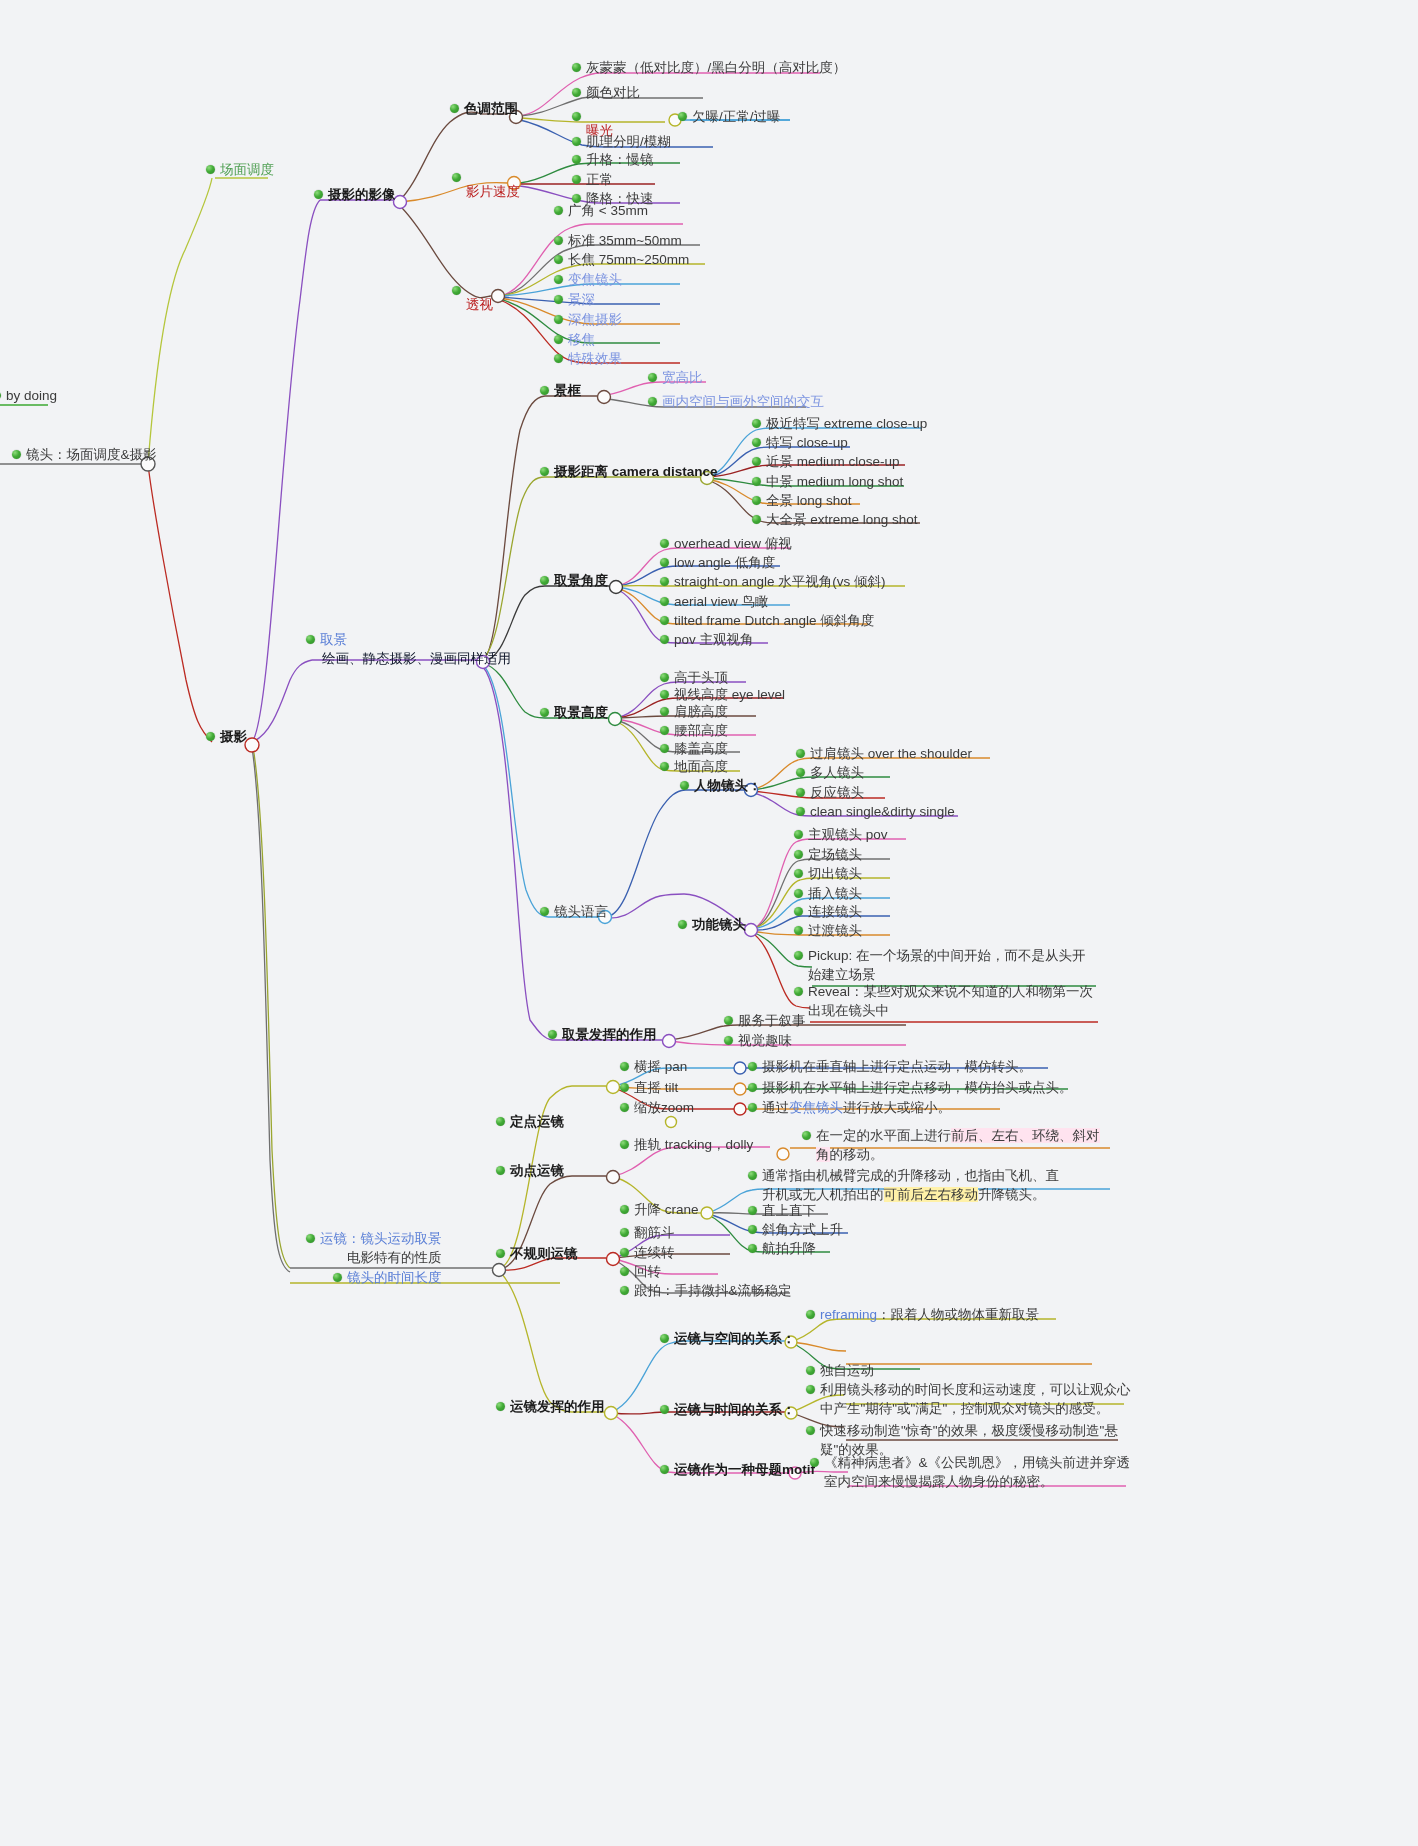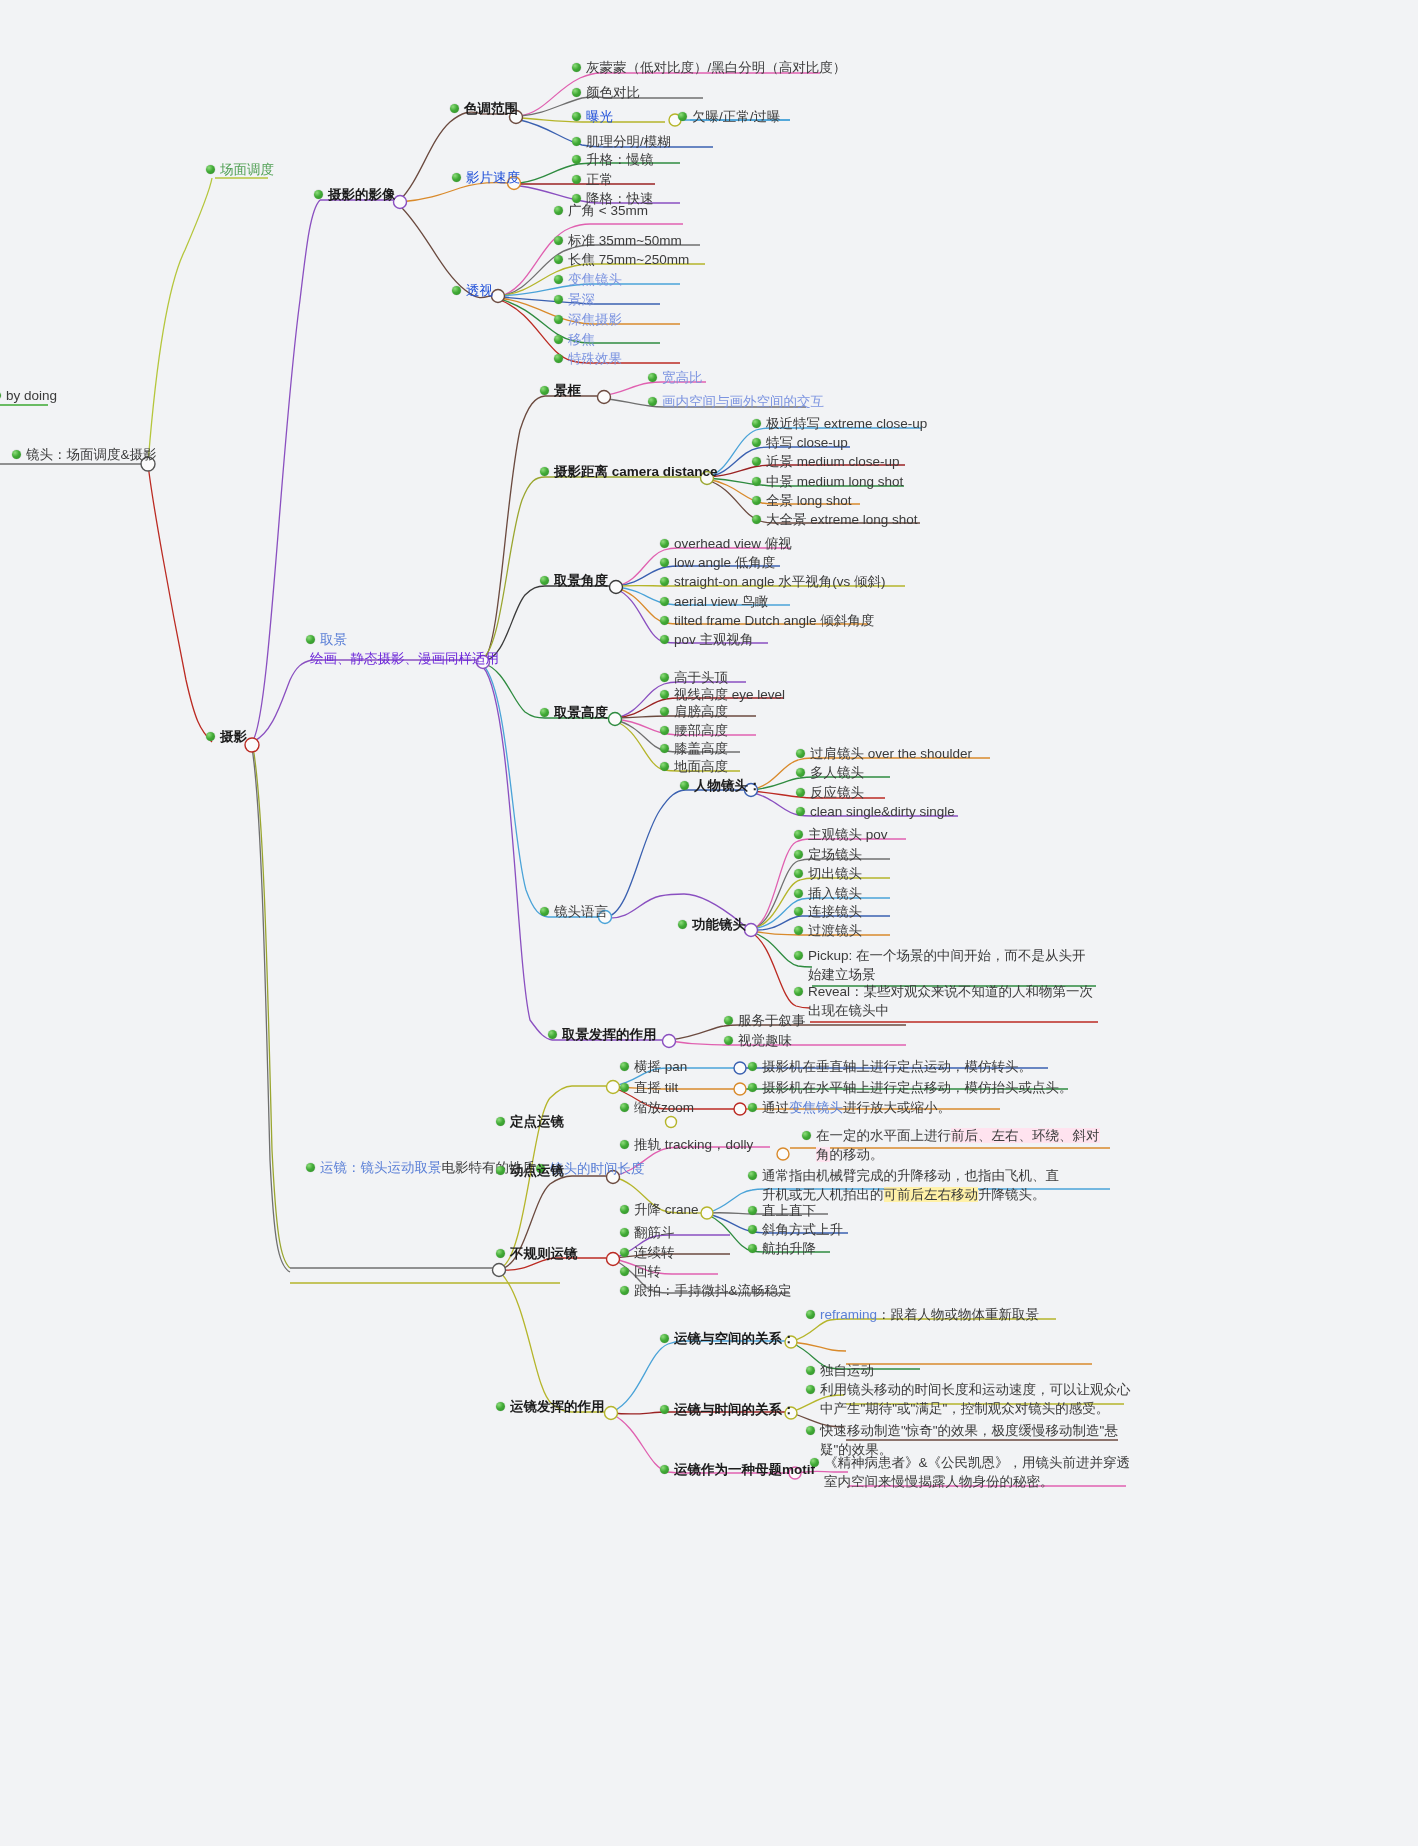--- a/index.html
+++ b/index.html
@@ -26,21 +26,21 @@
     width:9px;height:9px;border-radius:50%;
     background:radial-gradient(circle at 33% 30%, #8ddc7a 0%, #42ab37 45%, #2e8a27 100%);
     margin-right:5px;
     flex:0 0 auto;
     margin-top:5px;
     box-shadow:0 0 0 0.5px rgba(0,0,0,.12);
   }
   .node .txt{display:block;}
   .node.wrap{white-space:normal;}
   .node.bold .txt{font-weight:bold;color:#1c1c1c;}
-  .node.blue .txt{color:#1d4ed8;}
+  .node.blue .txt{color:#b91c1c;margin-top:14px;}
   .node.blue2 .txt{color:#7b93e0;}
   .node.green .txt{color:#4f9f52;}
   .hl-pink{background:#ffe3ef;}
   .hl-yellow{background:#fff1a8;}
   .lk{color:#5a7fd6;}
 </style>
 </head>
 <body>
 
 <div id="canvas">
@@ -409,21 +409,21 @@
 <div class="node blue2" style="left:554px;top:349px">
       <span class="bullet"></span>
       <span class="txt">特殊效果</span>
     </div>
 
 <div class="node" style="left:306px;top:630px;flex-direction:column;align-items:flex-start">
   <div style="display:flex;align-items:flex-start">
         <span class="bullet"></span>
         <span class="txt" style="color:#5a7fd6">取景</span>
       </div>
-  <div class="txt" style="color:#6d28d9;margin-left:4px">绘画、静态摄影、漫画同样适用</div>
+  <div class="txt" style="color:#0f172a;margin-left:16px">绘画、静态摄影、漫画同样适用</div>
 </div>
 
 <div class="node bold" style="left:540px;top:381px">
       <span class="bullet"></span>
       <span class="txt">景框</span>
     </div>
 <div class="node blue2" style="left:648px;top:368px">
       <span class="bullet"></span>
       <span class="txt">宽高比</span>
     </div>
@@ -588,21 +588,21 @@
     </div>
 <div class="node" style="left:724px;top:1011px">
       <span class="bullet"></span>
       <span class="txt">服务于叙事</span>
     </div>
 <div class="node" style="left:724px;top:1031px">
       <span class="bullet"></span>
       <span class="txt">视觉趣味</span>
     </div>
 
-<div class="node" style="left:306px;top:1158px;flex-direction:row;align-items:flex-start">
+<div class="node" style="left:306px;top:1229px;flex-direction:column;align-items:flex-end">
   <div style="display:flex;align-items:flex-start">
         <span class="bullet"></span>
         <span class="txt" style="color:#5a7fd6">运镜：镜头运动取景</span>
       </div>
   <div class="txt">电影特有的性质</div>
   <div style="display:flex;align-items:flex-start;margin-top:1px">
         <span class="bullet"></span>
         <span class="txt" style="color:#5a7fd6">镜头的时间长度</span>
       </div>
 </div>

